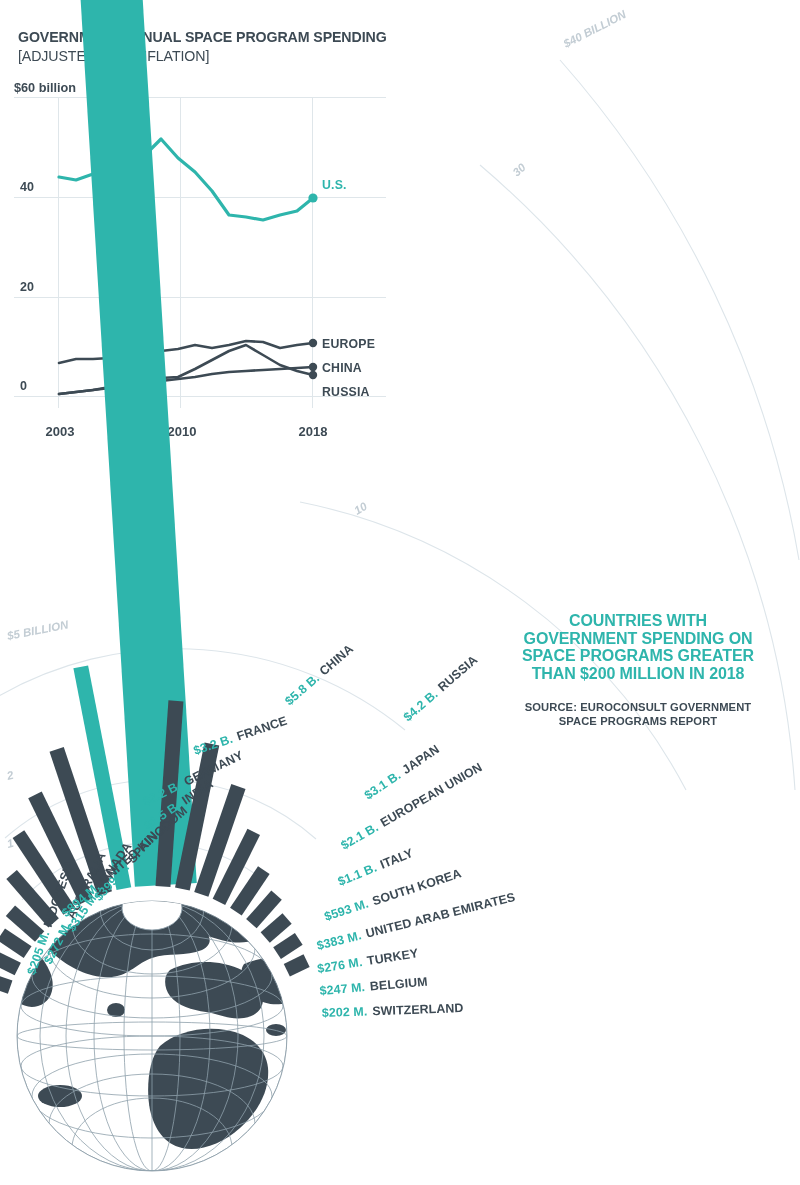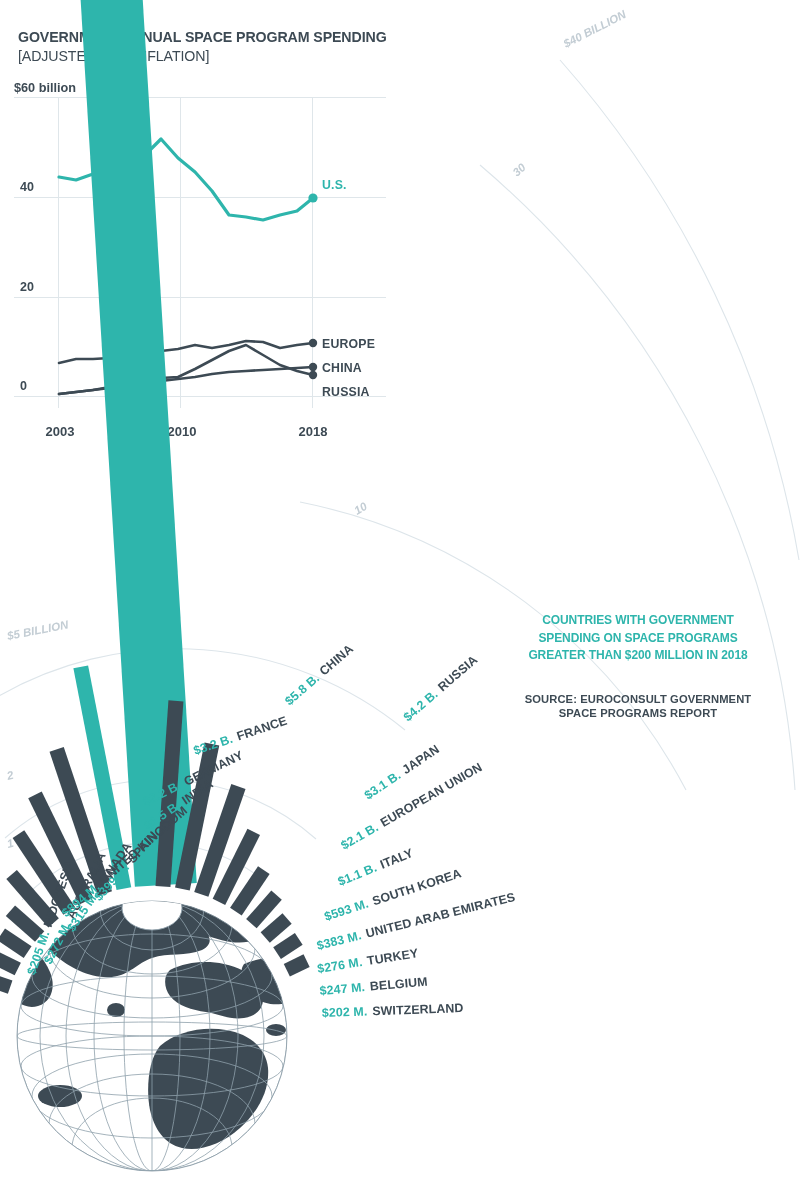--- a/index.html
+++ b/index.html
@@ -108,29 +108,29 @@
   }
 
   
   #headline-block {
     position: absolute;
     left: 520px; top: 612px;
     width: 236px;
     text-align: center;
   }
   #headline {
-    font-size: 12px;
+    font-size: 16px;
     font-weight: bold;
     line-height: 17.6px;
     color: #2eb5ac;
     text-transform: uppercase;
     letter-spacing: -0.1px;
   }
   #source {
-    margin-top: 27px;
+    margin-top: 18px;
     font-size: 11.2px;
     font-weight: bold;
     line-height: 14px;
     color: #3d4a54;
     text-transform: uppercase;
     letter-spacing: 0.1px;
   }
 </style>
 </head>
 <body>

